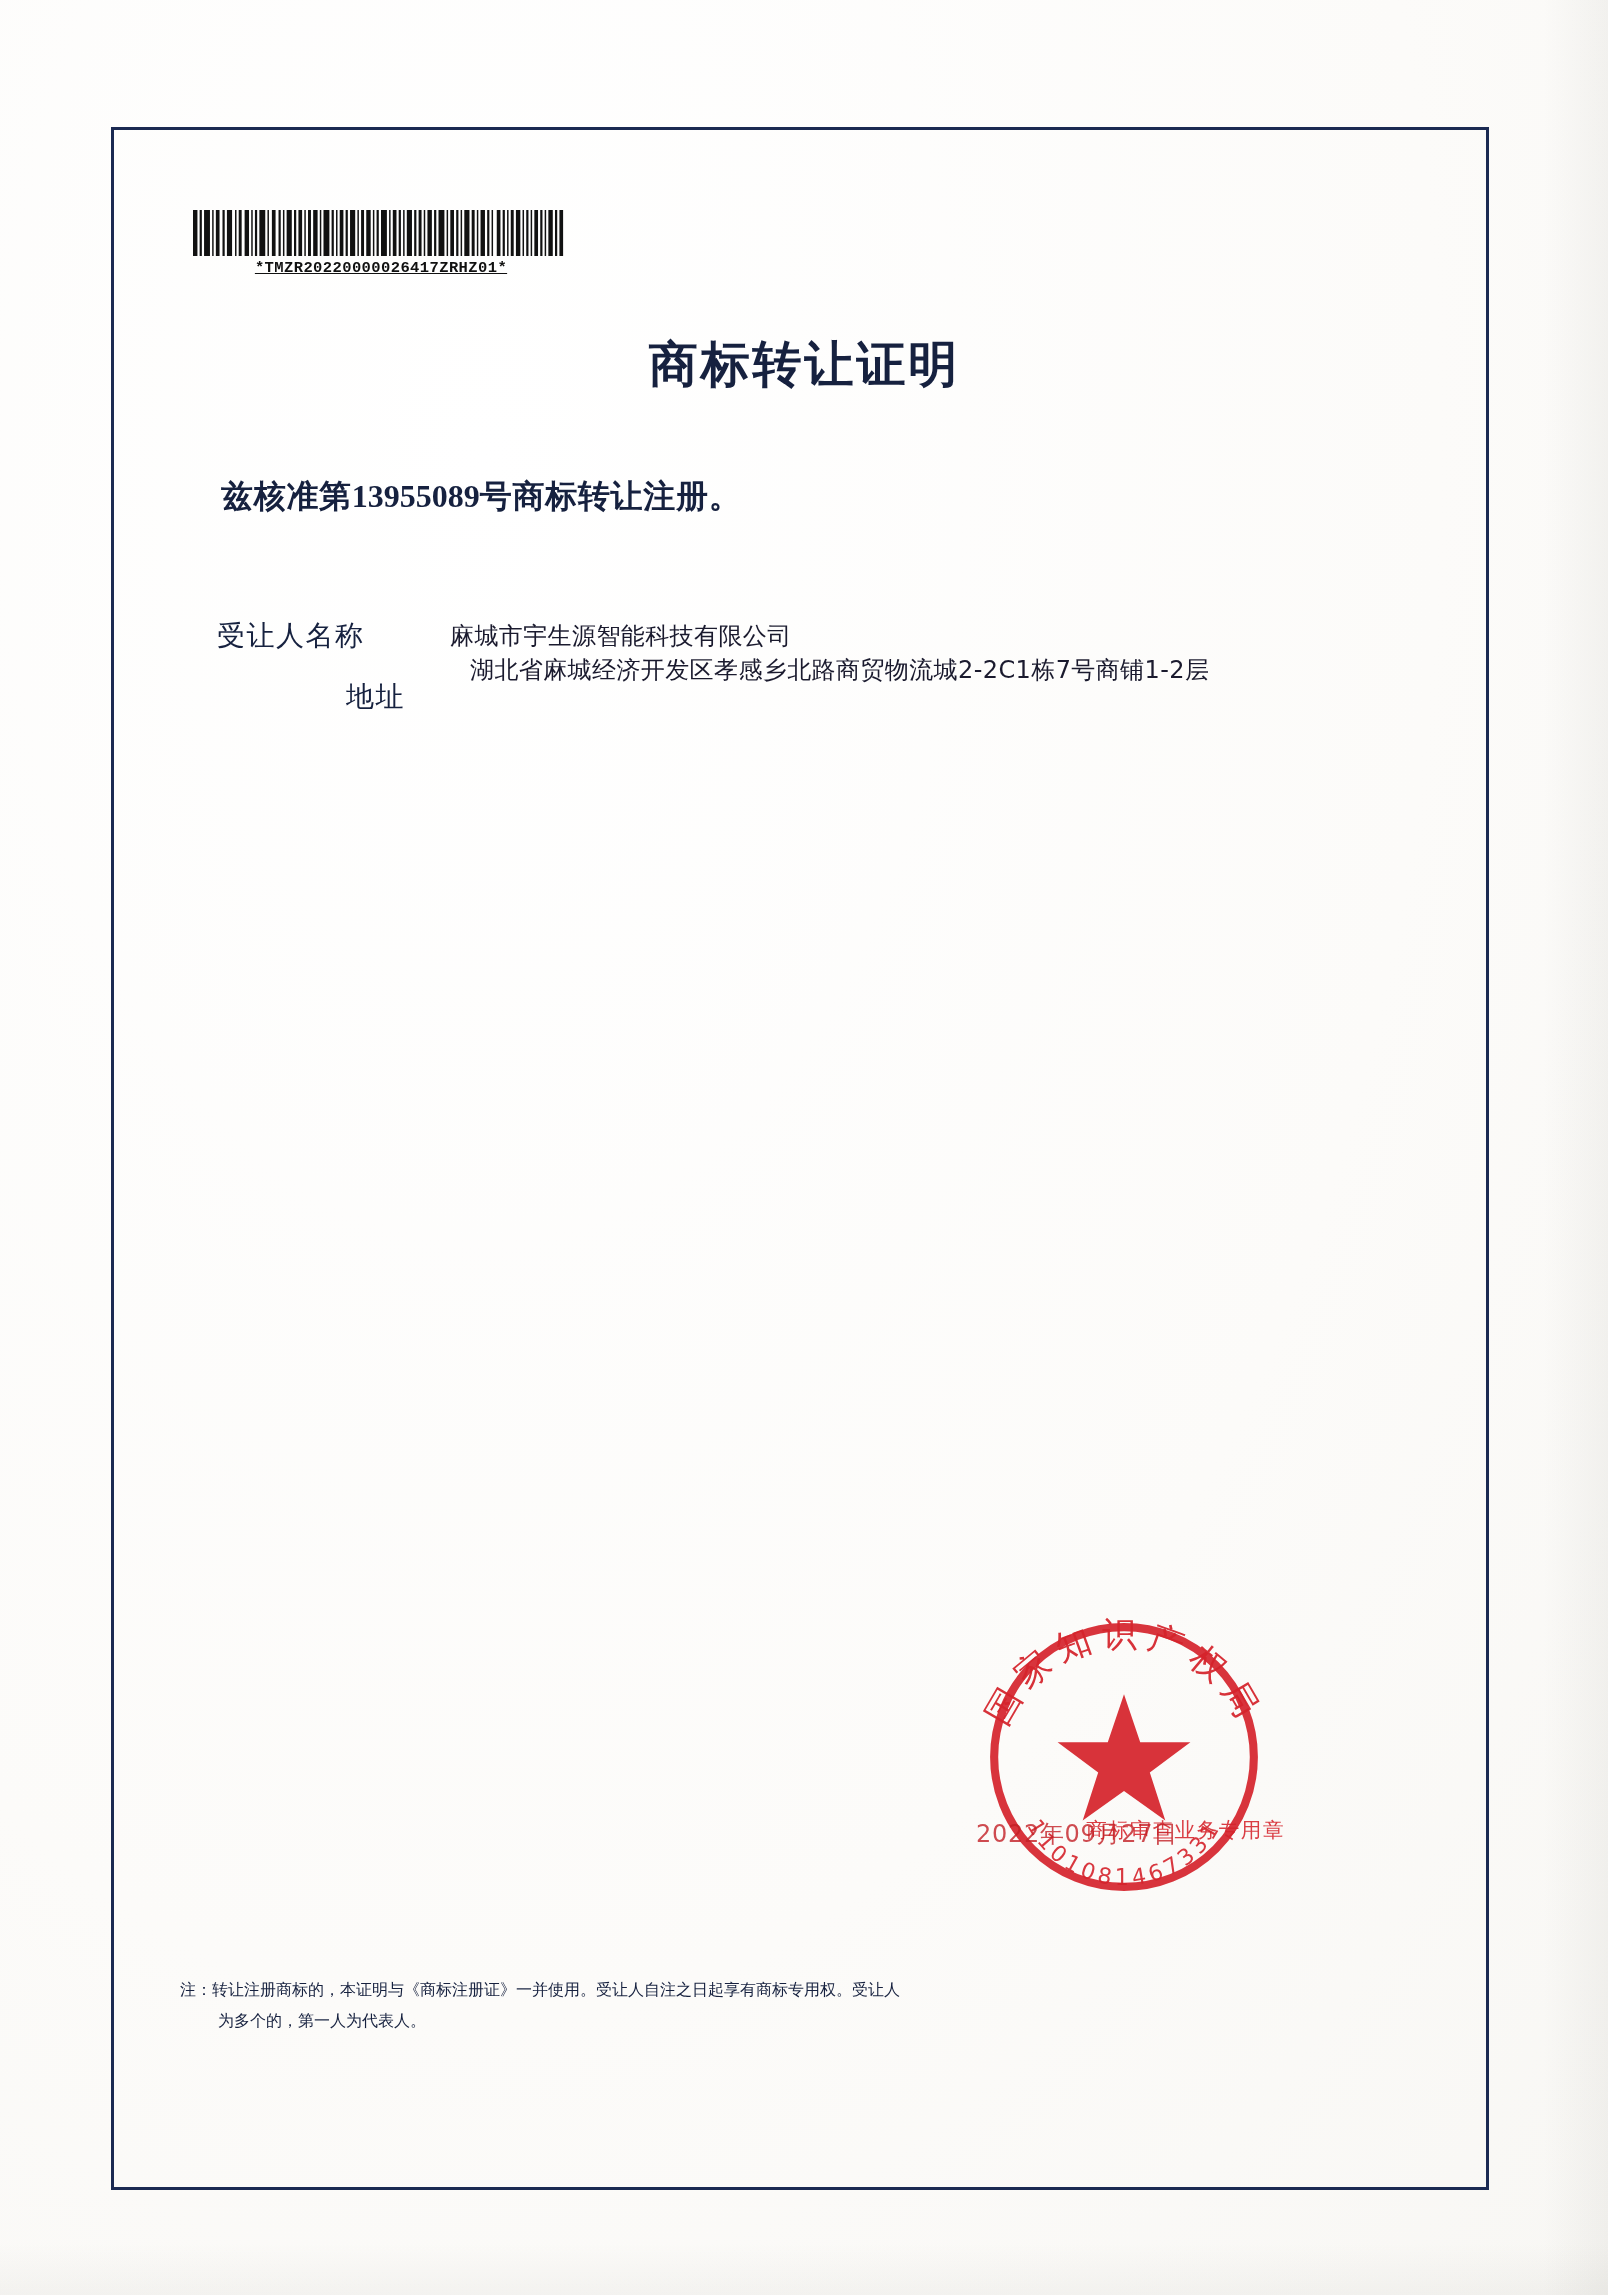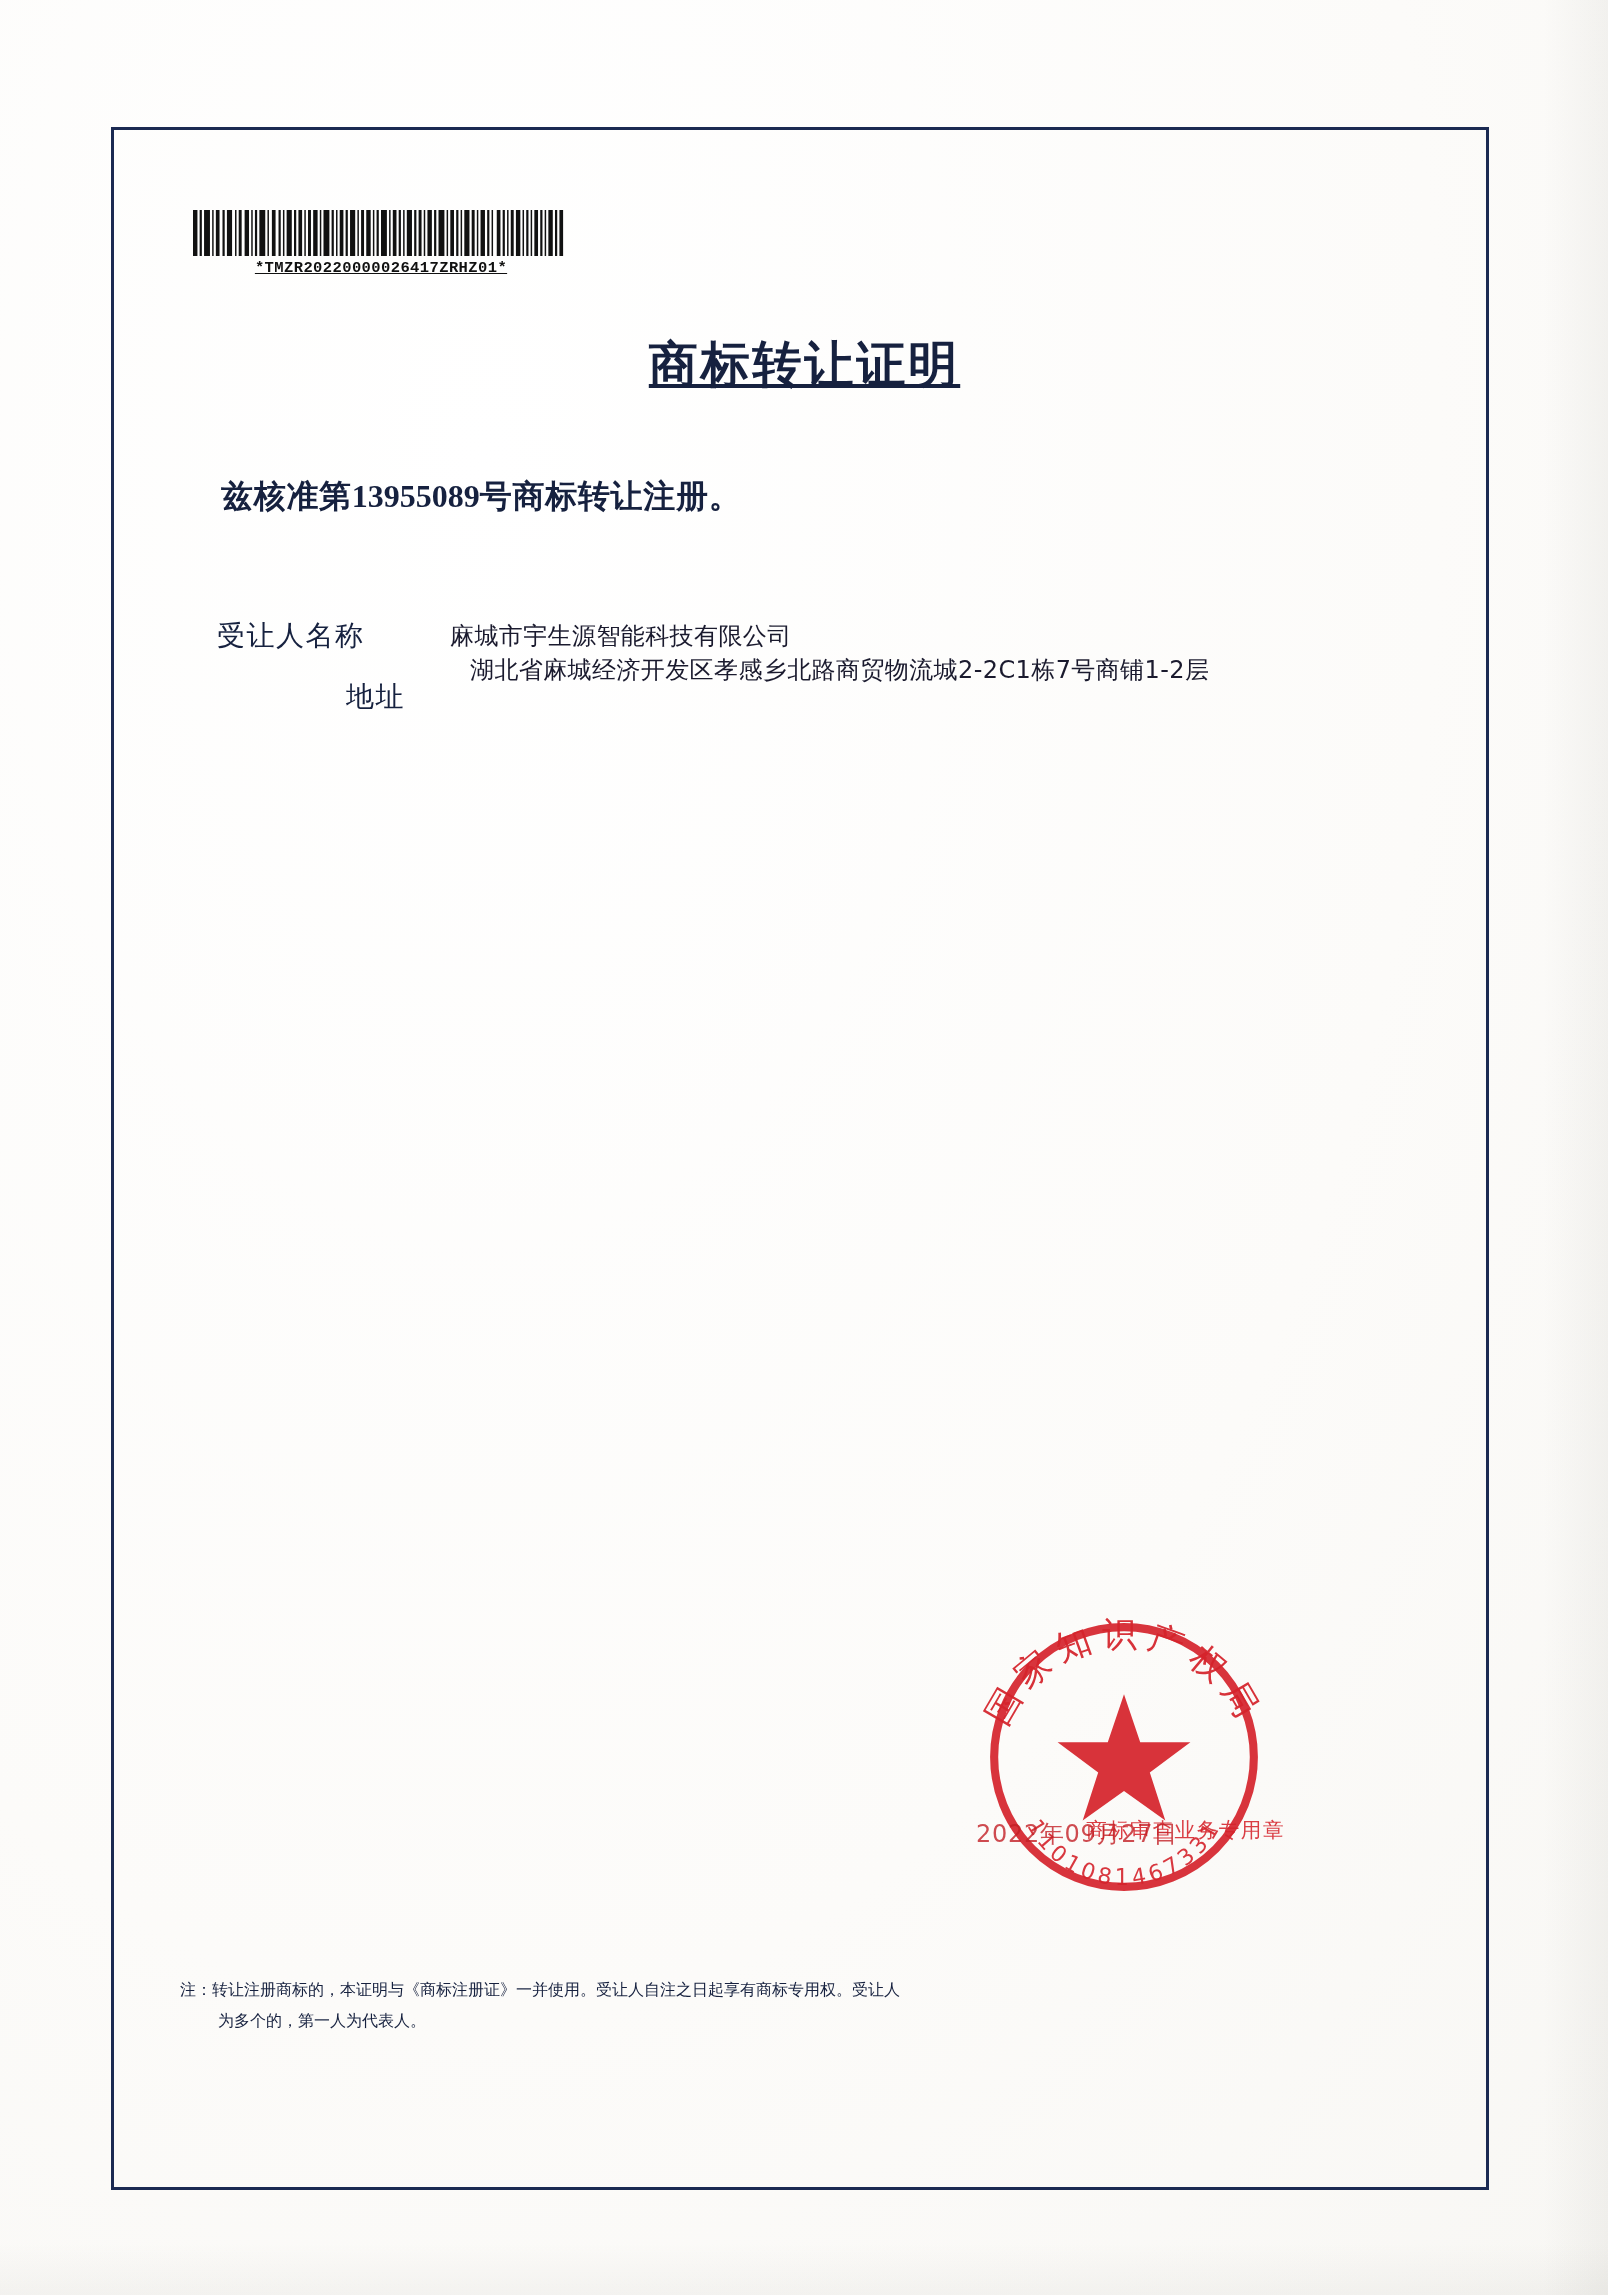--- a/index.html
+++ b/index.html
@@ -65,21 +65,20 @@
     position: absolute;
     top: 332px;
     left: 0;
     width: 1609px;
     text-align: center;
     font-size: 49px;
     letter-spacing: 2.9px;
     font-weight: 700;
     color: #16213f;
     font-family: "DejaVu Serif", serif;
-    text-decoration: underline;
   }
 
   
   .approval-line {
     position: absolute;
     left: 221px;
     top: 475px;
     font-size: 32px;
     font-weight: 700;
     color: #16213f;

